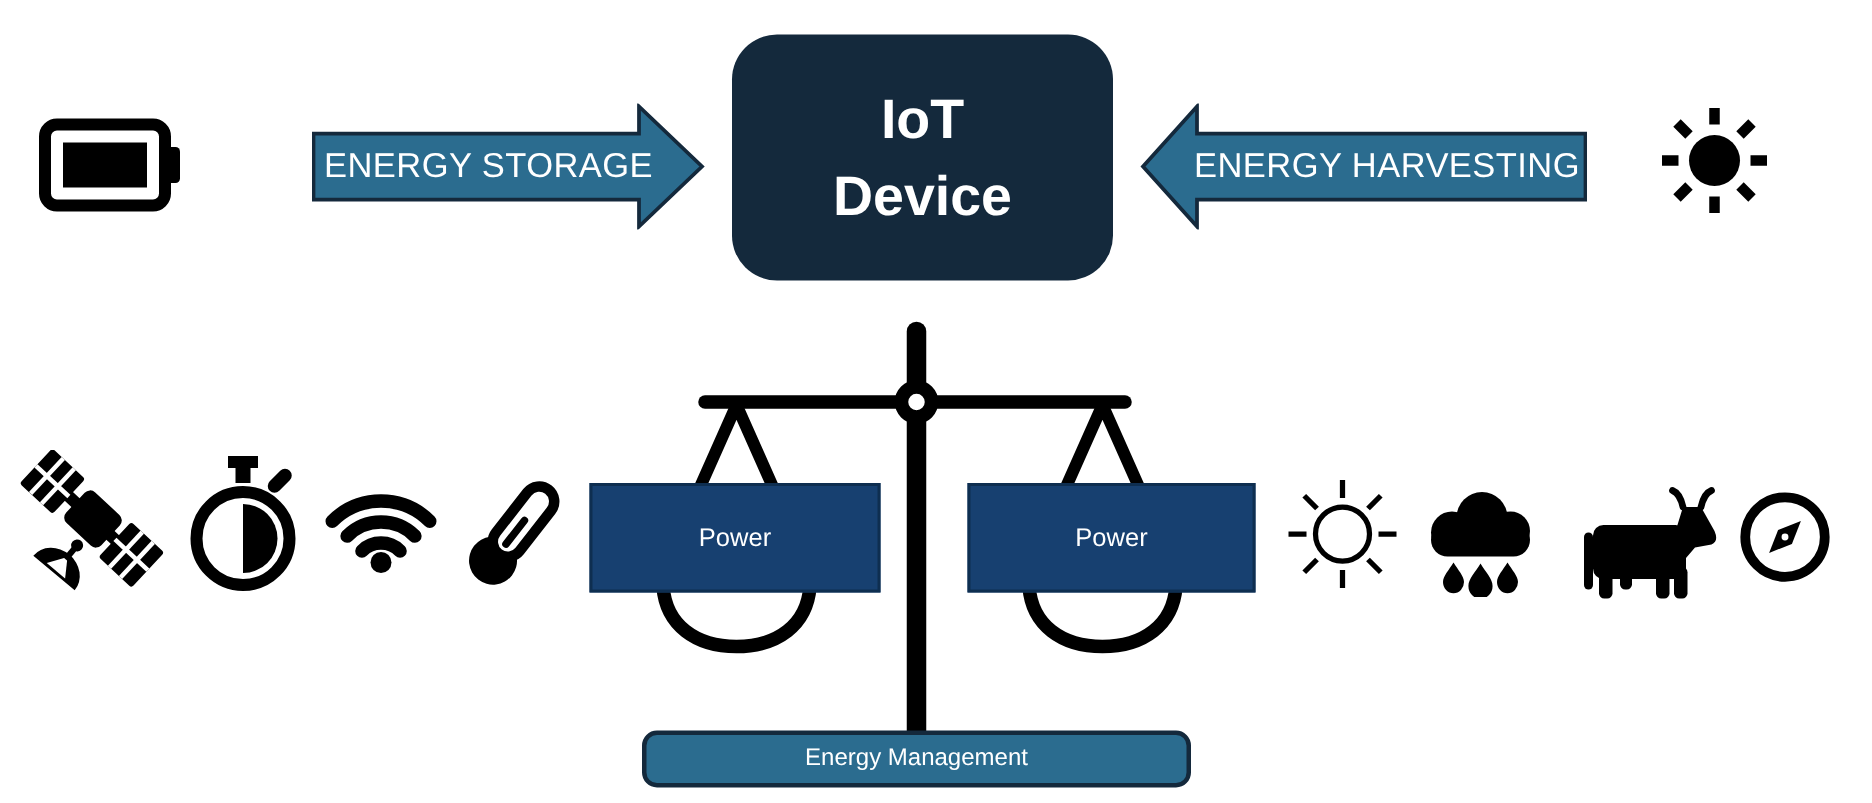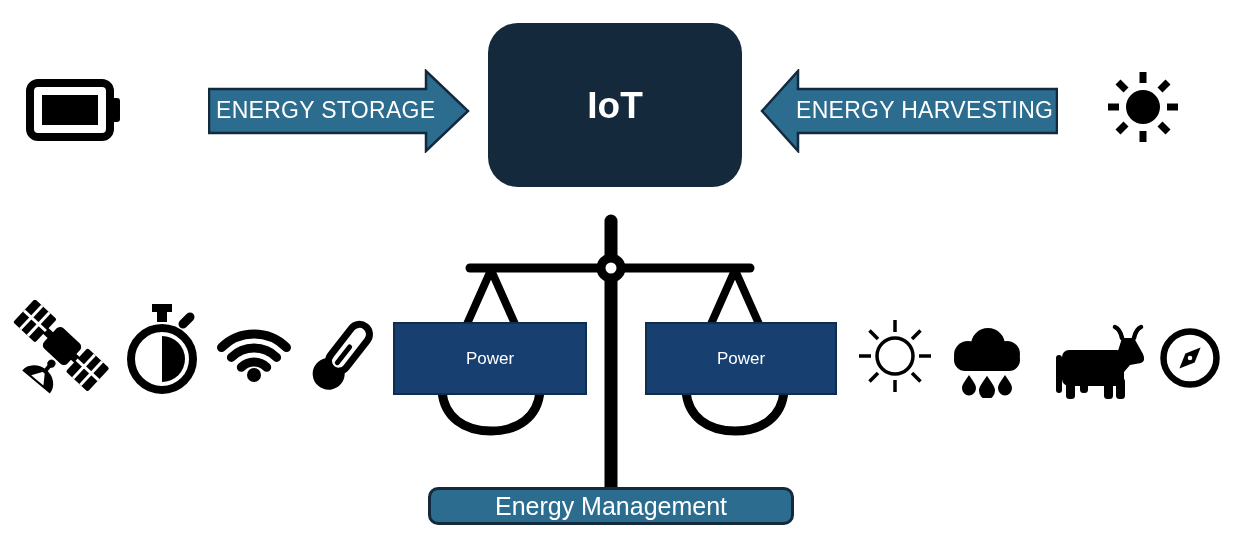--- a/index.html
+++ b/index.html
@@ -58,21 +58,21 @@
   .pan-right { left: 645px; top: 322px; width: 192px; height: 73px; }
 
   
   .base-box {
     left: 428px; top: 487px; width: 366px; height: 38px;
     background: #2b6c8f;
     border: 3px solid #14293c;
     border-radius: 10px;
     color: #ffffff;
     display: flex; align-items: center; justify-content: center;
-    font-size: 25px;
+    font-size: 16px;
     z-index: 2;
   }
 
   .icon svg { display: block; width: 100%; height: 100%; }
   .icon { z-index: 1; }
 </style>
 </head>
 <body>
 
 <div class="canvas">
@@ -87,20 +87,21 @@
 
   <div class="abs arrow-wrap" style="left:208px; top:69px; width:262px; height:84px;">
     <svg viewBox="0 0 262 84" width="262" height="84">
       <path d="M1,20 L218,20 L218,2 L260,42 L218,82 L218,64 L1,64 Z" fill="#2b6c8f" stroke="#14293c" stroke-width="2.5"></path>
     </svg>
     <span class="arrow-label storage-label">ENERGY STORAGE</span>
   </div>
 
   <div class="abs iot-box">
     <div>IoT</div>
+    <div>Device</div>
   </div>
 
   <div class="abs arrow-wrap" style="left:760px; top:69px; width:298px; height:84px;">
     <svg viewBox="0 0 298 84" width="298" height="84">
       <path d="M297,20 L38,20 L38,2 L2,42 L38,82 L38,64 L297,64 Z" fill="#2b6c8f" stroke="#14293c" stroke-width="2.5"></path>
     </svg>
     <span class="arrow-label harvest-label">ENERGY HARVESTING</span>
   </div>
 
   <div class="abs icon" style="left:1104px; top:68px; width:78px; height:78px;">

